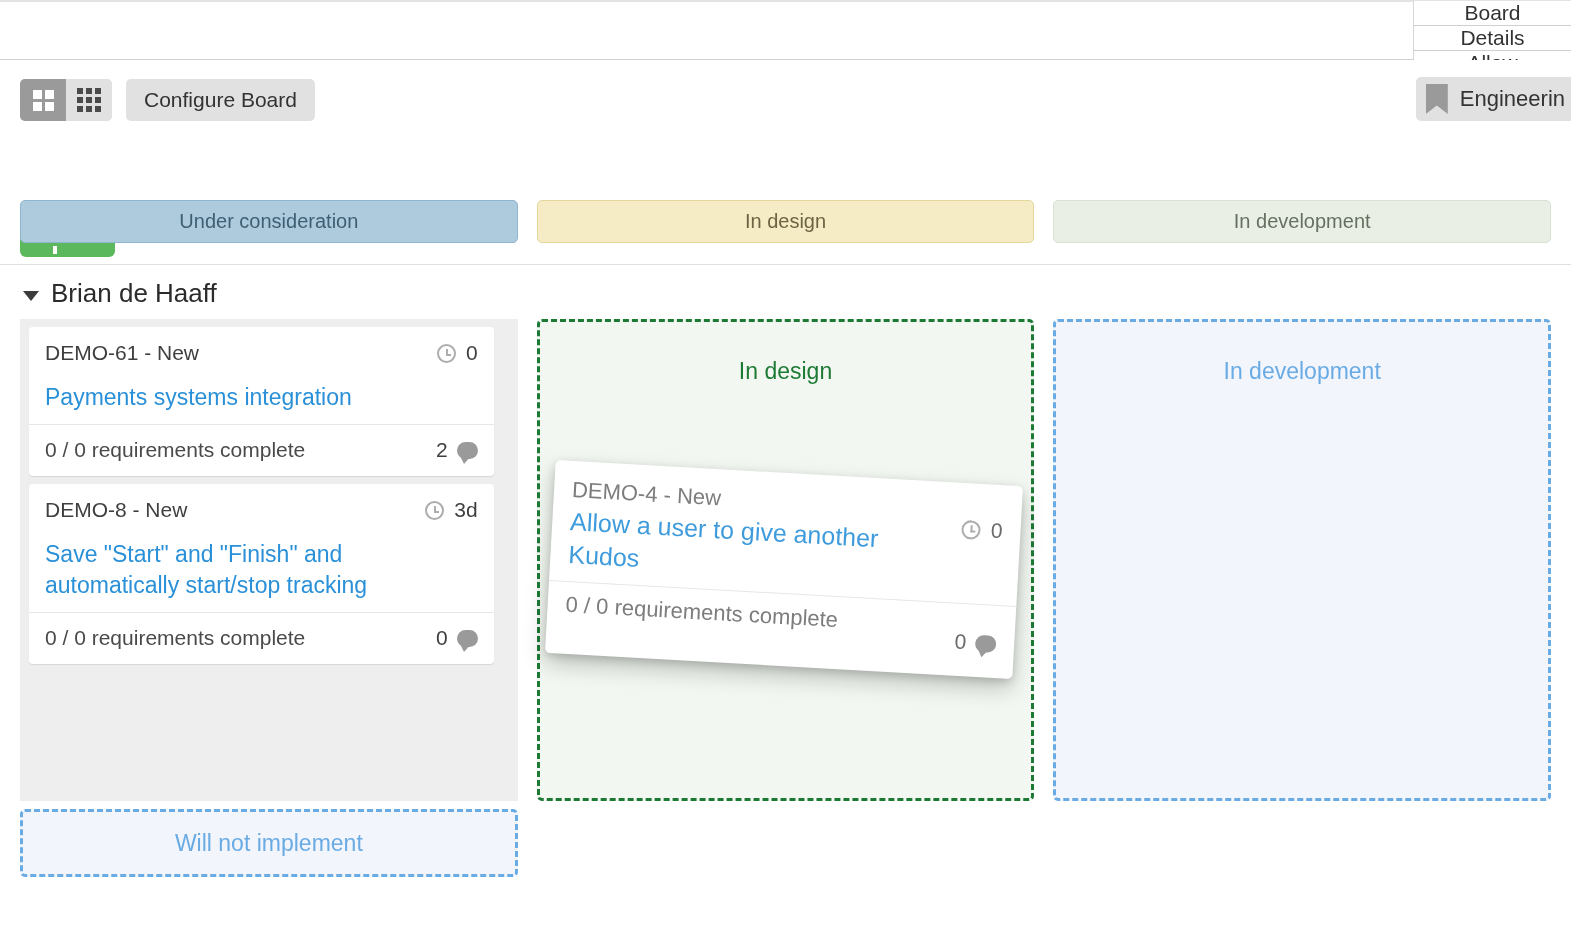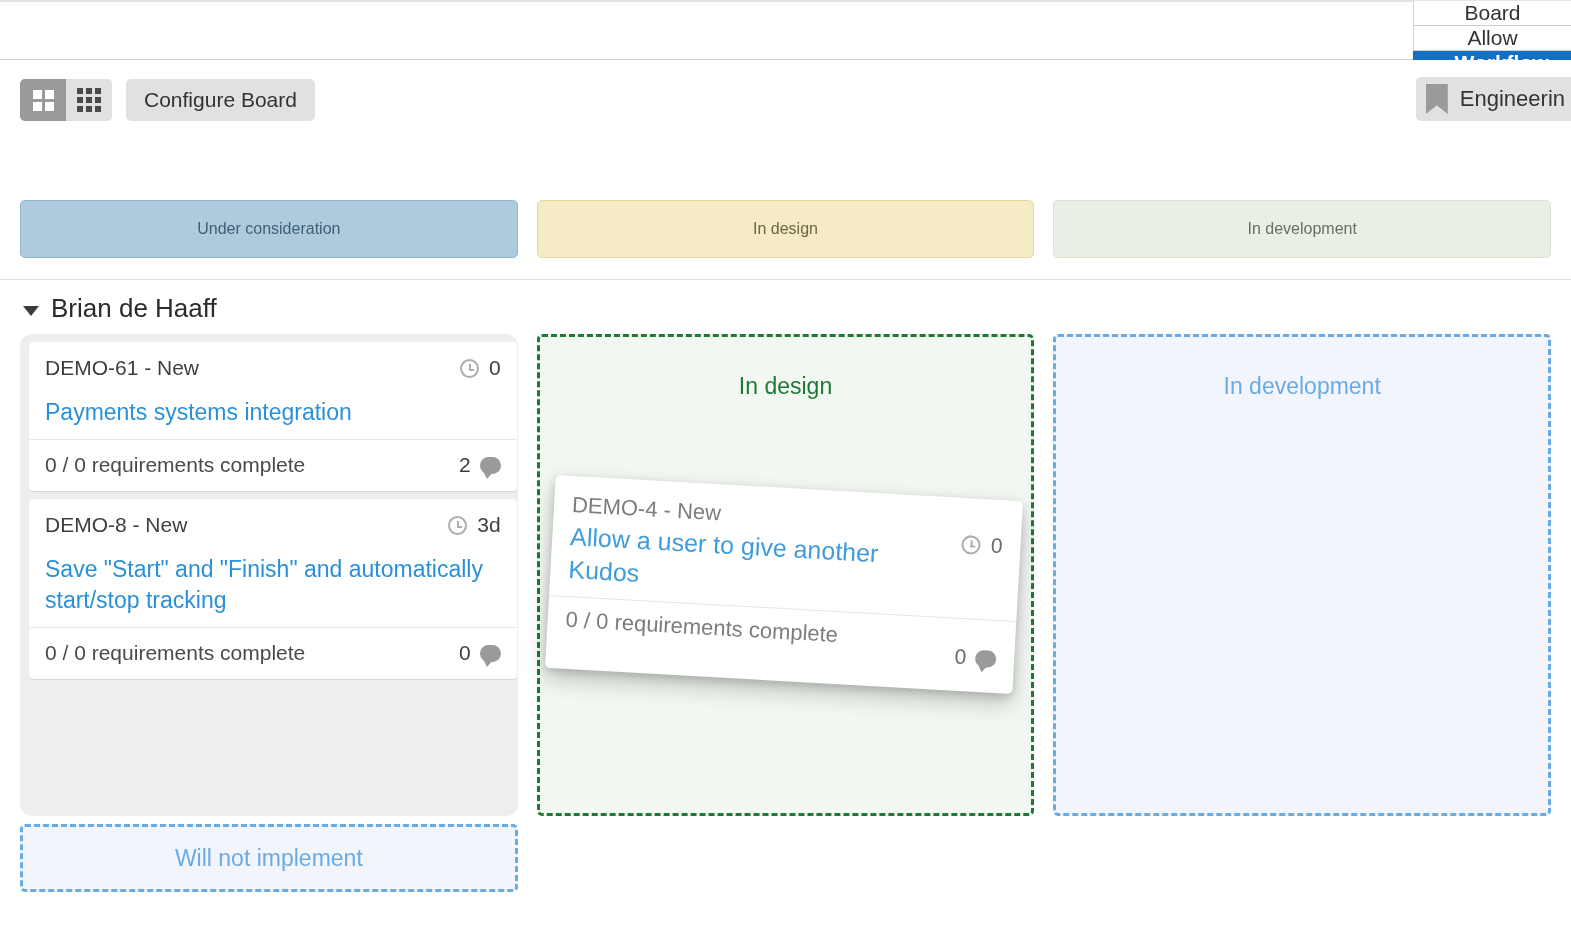--- a/index.html
+++ b/index.html
@@ -184,26 +184,26 @@
     position: relative;
   }
   .col-headers {
     display: flex;
     padding: 0 20px;
     gap: 19px;
     box-sizing: border-box;
   }
   .col-header {
     flex: 1;
-    height: 58px;
+    height: 43px;
     display: flex;
     align-items: center;
     justify-content: center;
     border-radius: 5px;
-    font-size: 16px;
+    font-size: 20px;
     box-sizing: border-box;
     cursor: pointer;
   }
   .col-header.blue {
     background: #aecbde;
     border: 1px solid #8fb6cf;
     color: #3f5f73;
   }
   .col-header.yellow {
     background: #f5ecc5;
@@ -246,23 +246,23 @@
     gap: 19px;
     box-sizing: border-box;
     align-items: flex-start;
   }
   .lane {
     flex: 1;
     position: relative;
   }
   .lane-body {
     background: #eeeeee;
-    border-radius: 12px;
+    border-radius: 1px;
     min-height: 482px;
-    padding: 8px 1px 9px 9px;
+    padding: 8px 24px 9px 9px;
     box-sizing: border-box;
   }
 
   
   .card {
     background: #ffffff;
     border-radius: 4px;
     margin-bottom: 8px;
     box-shadow: 0 1px 1px rgba(0,0,0,0.10);
   }
@@ -410,20 +410,21 @@
   .drag-card .req-text { color: #7d7d7d; font-size: 22px; }
   .drag-card .comment-count { color: #6b6b6b; }
   .drag-card .comments { padding-top: 16px; }
 </style>
 </head>
 <body>
 
 <div class="tabbar">
   <div class="tabs">
     <div class="tab">Board</div>
+    <div class="tab">Details</div>
     <div class="tab">Allow</div>
     <div class="tab active">Workflow</div>
     <div class="tab-spacer"></div>
   </div>
 </div>
 
 <div class="toolbar">
   <div class="toolbar-row1">
     <div class="view-toggle">
       <div class="vt-btn active">

